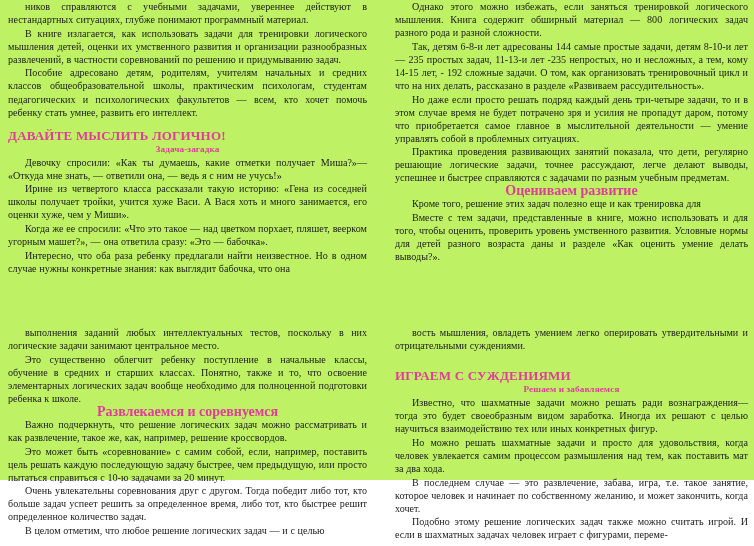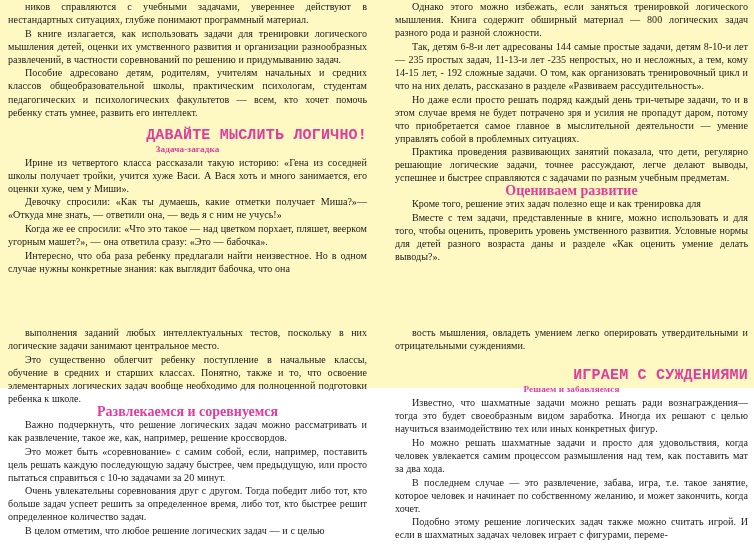--- a/index.html
+++ b/index.html
@@ -11,22 +11,22 @@
     width: 754px;
     height: 546px;
     overflow: hidden;
     font-family: "Liberation Serif", "DejaVu Serif", serif;
     color: #111111;
   }
 
   .spread {
     position: relative;
     width: 754px;
-    height: 388px;
-    background: #fef9c3;
+    height: 480px;
+    background: #bef264;
   }
 
   
   .page-block {
     position: absolute;
     left: 0;
     width: 754px;
     display: flex;
     flex-direction: row;
     box-sizing: border-box;
@@ -50,27 +50,26 @@
     text-indent: 17px;
     letter-spacing: 0.0px;
     word-spacing: 0.2px;
     color: #1a1a1a;
     -webkit-font-smoothing: none;
   }
 
   
   .head-main {
     margin: 9px 0 0 0;
-    font-size: 15px;
+    font-size: 13px;
     line-height: 15px;
     font-weight: bold;
-    text-align: right;
+    text-align: left;
     color: #e23b9c;
     letter-spacing: 0.2px;
-    font-family: Liberation Mono, monospace;
   }
   .head-sub {
     margin: 0 0 1px 0;
     font-size: 9.2px;
     line-height: 12px;
     font-weight: bold;
     text-align: center;
     color: #e23b9c;
     letter-spacing: 0.1px;
   }
@@ -92,22 +91,22 @@
   <div class="page-block top">
 
     <div class="col left">
       <p class="para">ников справляются с учебными задачами, увереннее действуют в нестандартных ситуациях, глубже понимают программный материал.</p>
       <p class="para">В книге излагается, как использовать задачи для тренировки логического мышления детей, оценки их умственного развития и организации разнообразных развлечений, в частности соревнований по решению и придумыванию задач.</p>
       <p class="para">Пособие адресовано детям, родителям, учителям начальных и средних классов общеобразовательной школы, практическим психологам, студентам педагогических и психологических факультетов — всем, кто хочет помочь ребенку стать умнее, развить его интеллект.</p>
 
       <h2 class="head-main">ДАВАЙТЕ МЫСЛИТЬ ЛОГИЧНО!</h2>
       <h3 class="head-sub">Задача-загадка</h3>
 
+      <p class="para">Девочку спросили: «Как ты думаешь, какие отметки получает Миша?»— «Откуда мне знать, — ответили она, — ведь я с ним не учусь!»</p>
       <p class="para">Ирине из четвертого класса рассказали такую историю: «Гена из соседней школы получает тройки, учится хуже Васи. А Вася хоть и много занимается, его оценки хуже, чем у Миши».</p>
-      <p class="para">Девочку спросили: «Как ты думаешь, какие отметки получает Миша?»— «Откуда мне знать, — ответили она, — ведь я с ним не учусь!»</p>
       <p class="para">Когда же ее спросили: «Что это такое — над цветком порхает, пляшет, веерком угорным машет?», — она ответила сразу: «Это — бабочка».</p>
       <p class="para">Интересно, что оба раза ребенку предлагали найти неизвестное. Но в одном случае нужны конкретные знания: как выглядит бабочка, что она</p>
     </div>
 
     <div class="col right">
       <p class="para">Однако этого можно избежать, если заняться тренировкой логического мышления. Книга содержит обширный материал — 800 логических задач разного рода и разной сложности.</p>
       <p class="para">Так, детям 6-8-и лет адресованы 144 самые простые задачи, детям 8-10-и лет — 235 простых задач, 11-13-и лет -235 непростых, но и несложных, а тем, кому 14-15 лет, - 192 сложные задачи. О том, как организовать тренировочный цикл и что на них делать, рассказано в разделе «Развиваем рассудительность».</p>
       <p class="para">Но даже если просто решать подряд каждый день три-четыре задачи, то и в этом случае время не будет потрачено зря и усилия не пропадут даром, потому что приобретается самое главное в мыслительной деятельности — умение управлять собой в проблемных ситуациях.</p>
       <p class="para">Практика проведения развивающих занятий показала, что дети, регулярно решающие логические задачи, точнее рассуждают, легче делают выводы, успешнее и быстрее справляются с задачами по разным учебным предметам.</p>
 

